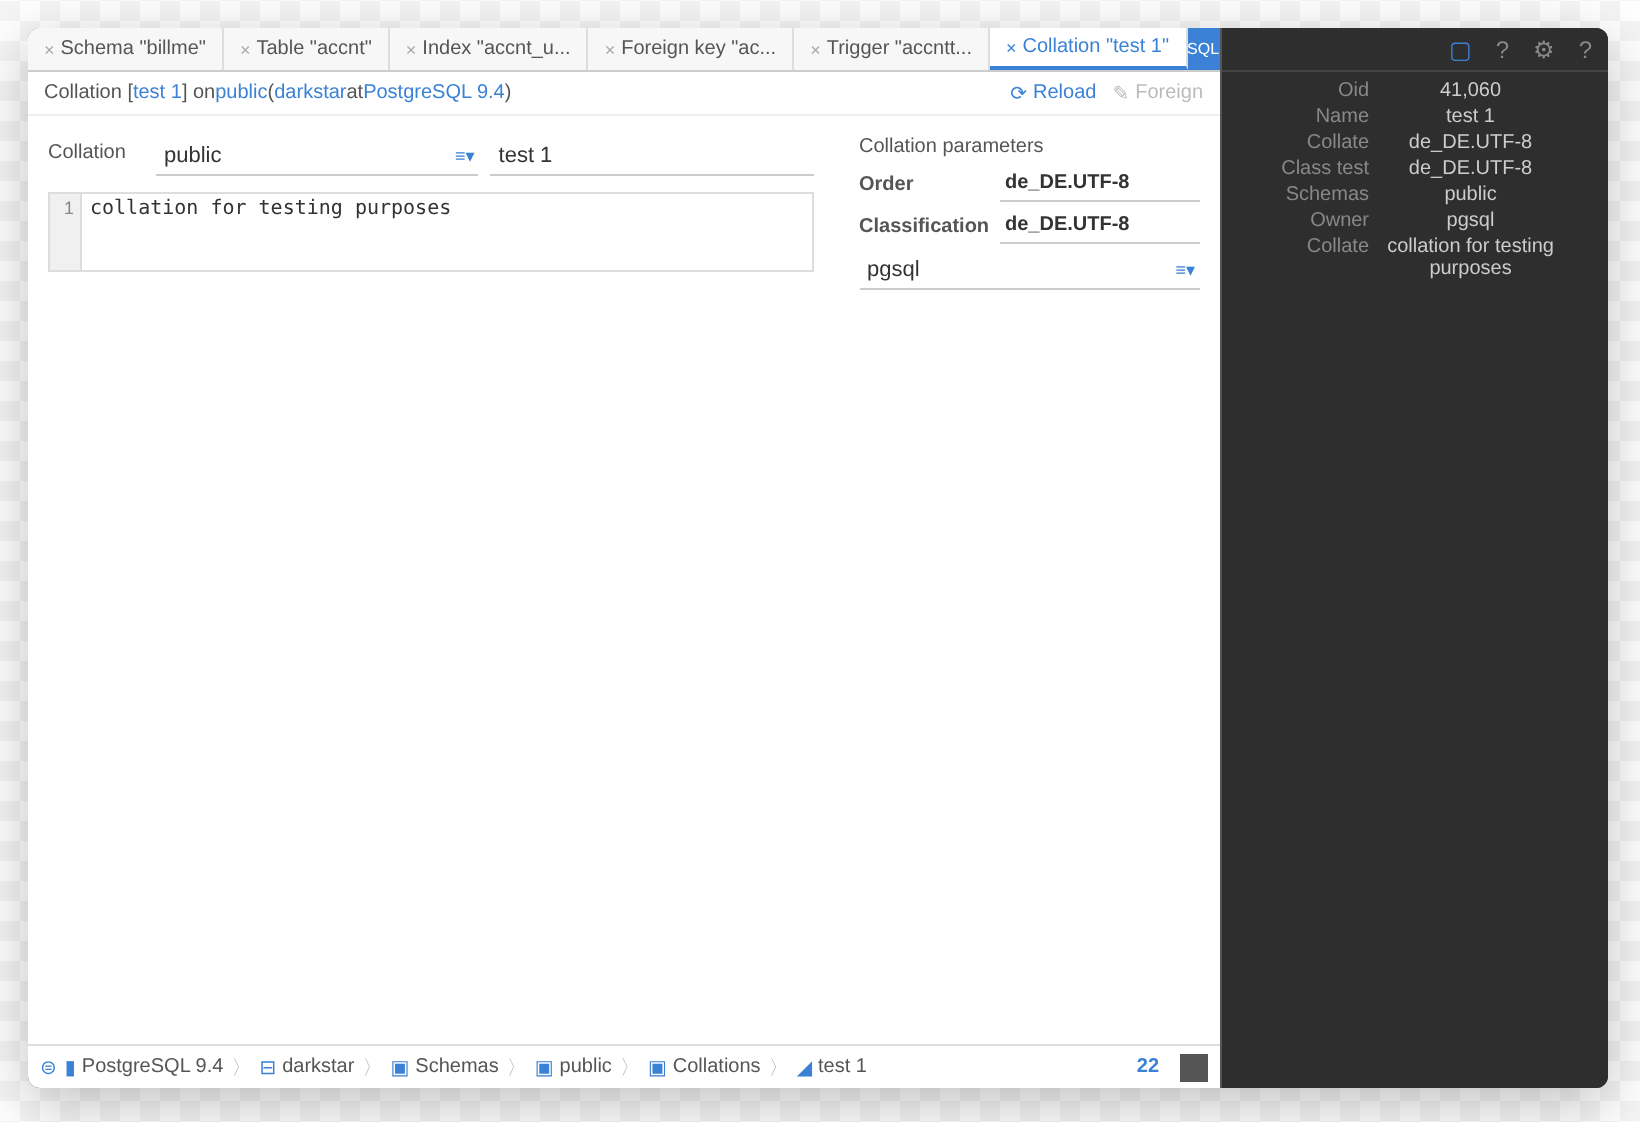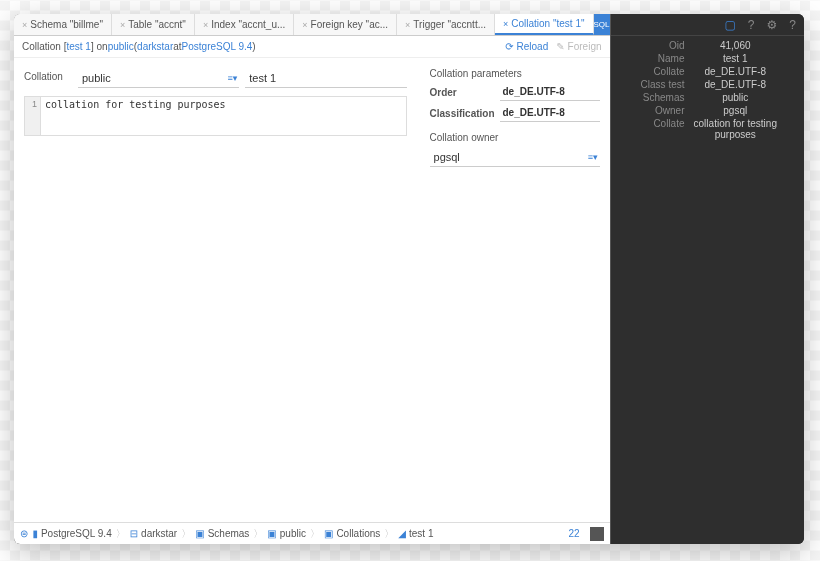--- a/index.html
+++ b/index.html
@@ -46,21 +46,21 @@
 .comment-text { flex: 1; padding: 2px 4px; font-family: Menlo, monospace; font-size: 10px; color: #333; }
 .section-title { font-size: 10px; color: #555; margin-bottom: 4px; }
 .param-row { display: flex; align-items: center; margin-bottom: 3px; font-weight: bold; }
 .param-label { width: 70px; font-size: 10px; color: #555; }
 .param-val { flex: 1; height: 18px; border-bottom: 1px solid #ccc; font-size: 10px; padding: 0 3px; display: flex; align-items: center; }
 
 .breadcrumb { height: 22px; border-top: 1px solid #ddd; display: flex; align-items: center; padding: 0 6px; font-size: 10px; color: #555; gap: 4px; }
 .bc-item { display: flex; align-items: center; gap: 3px; color: #555; }
 .bc-icon { color: #3b82d6; font-size: 10px; }
 .bc-sep { color: #bbb; }
-.bc-count { margin-left: auto; color: #3b82d6; }
+.bc-count { margin-left: auto; color: #3b82d6; font-weight: bold; }
 .bc-bar { width: 14px; height: 14px; background: #555; margin-left: 6px; }
 
 .right-tabs { height: 22px; display: flex; align-items: center; justify-content: flex-end; padding: 0 8px; gap: 12px; border-bottom: 1px solid #444; }
 .rt-icon { color: #888; font-size: 12px; cursor: pointer; }
 .rt-icon.active { color: #3b82d6; }
 
 .info-header { padding: 4px 8px; font-size: 10px; color: #ccc; border-bottom: 1px solid #444; }
 .info-header .tri { color: #888; margin-right: 3px; }
 .info-body { padding: 4px 24px; }
 .info-row { display: flex; font-size: 10px; margin-bottom: 2px; }
@@ -149,21 +149,20 @@
             <div class="param-val">
                 <span>de_DE.UTF-8</span>
               </div>
           </div>
           <div class="param-row">
             <span class="param-label">Classification</span>
             <div class="param-val">
                 <span>de_DE.UTF-8</span>
               </div>
           </div>
-          <div class="section-title" style="margin-top:10px">Collation owner</div>
           <div class="field" style="height:20px">
               <span>pgsql</span>
               <span class="dd">≡▾</span>
             </div>
         </div>
       </div>
 
       <div class="breadcrumb">
         <span class="bc-icon">⊜</span>
         <span class="bc-item">

